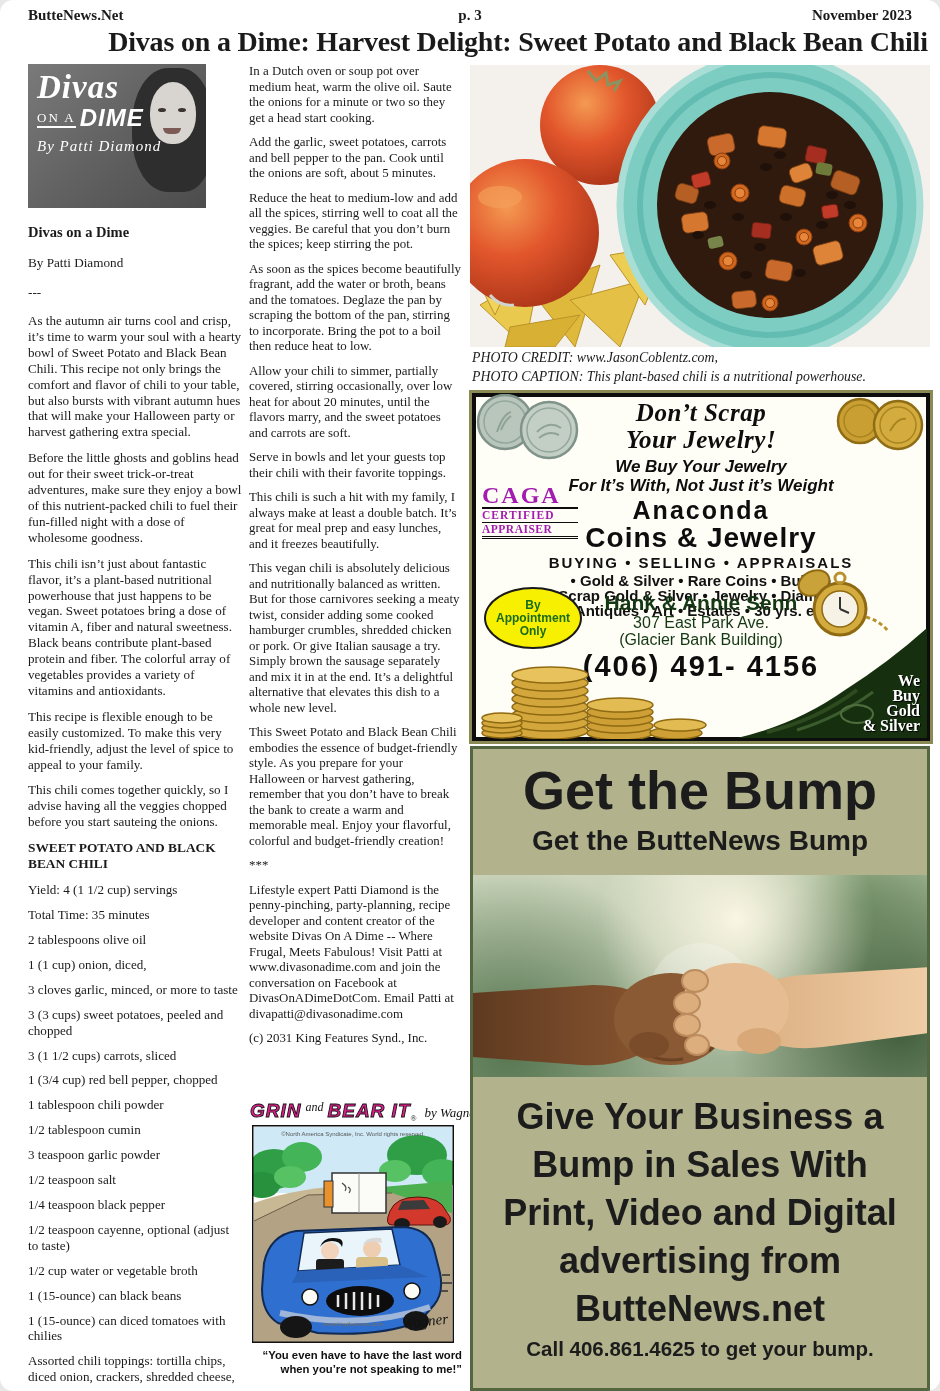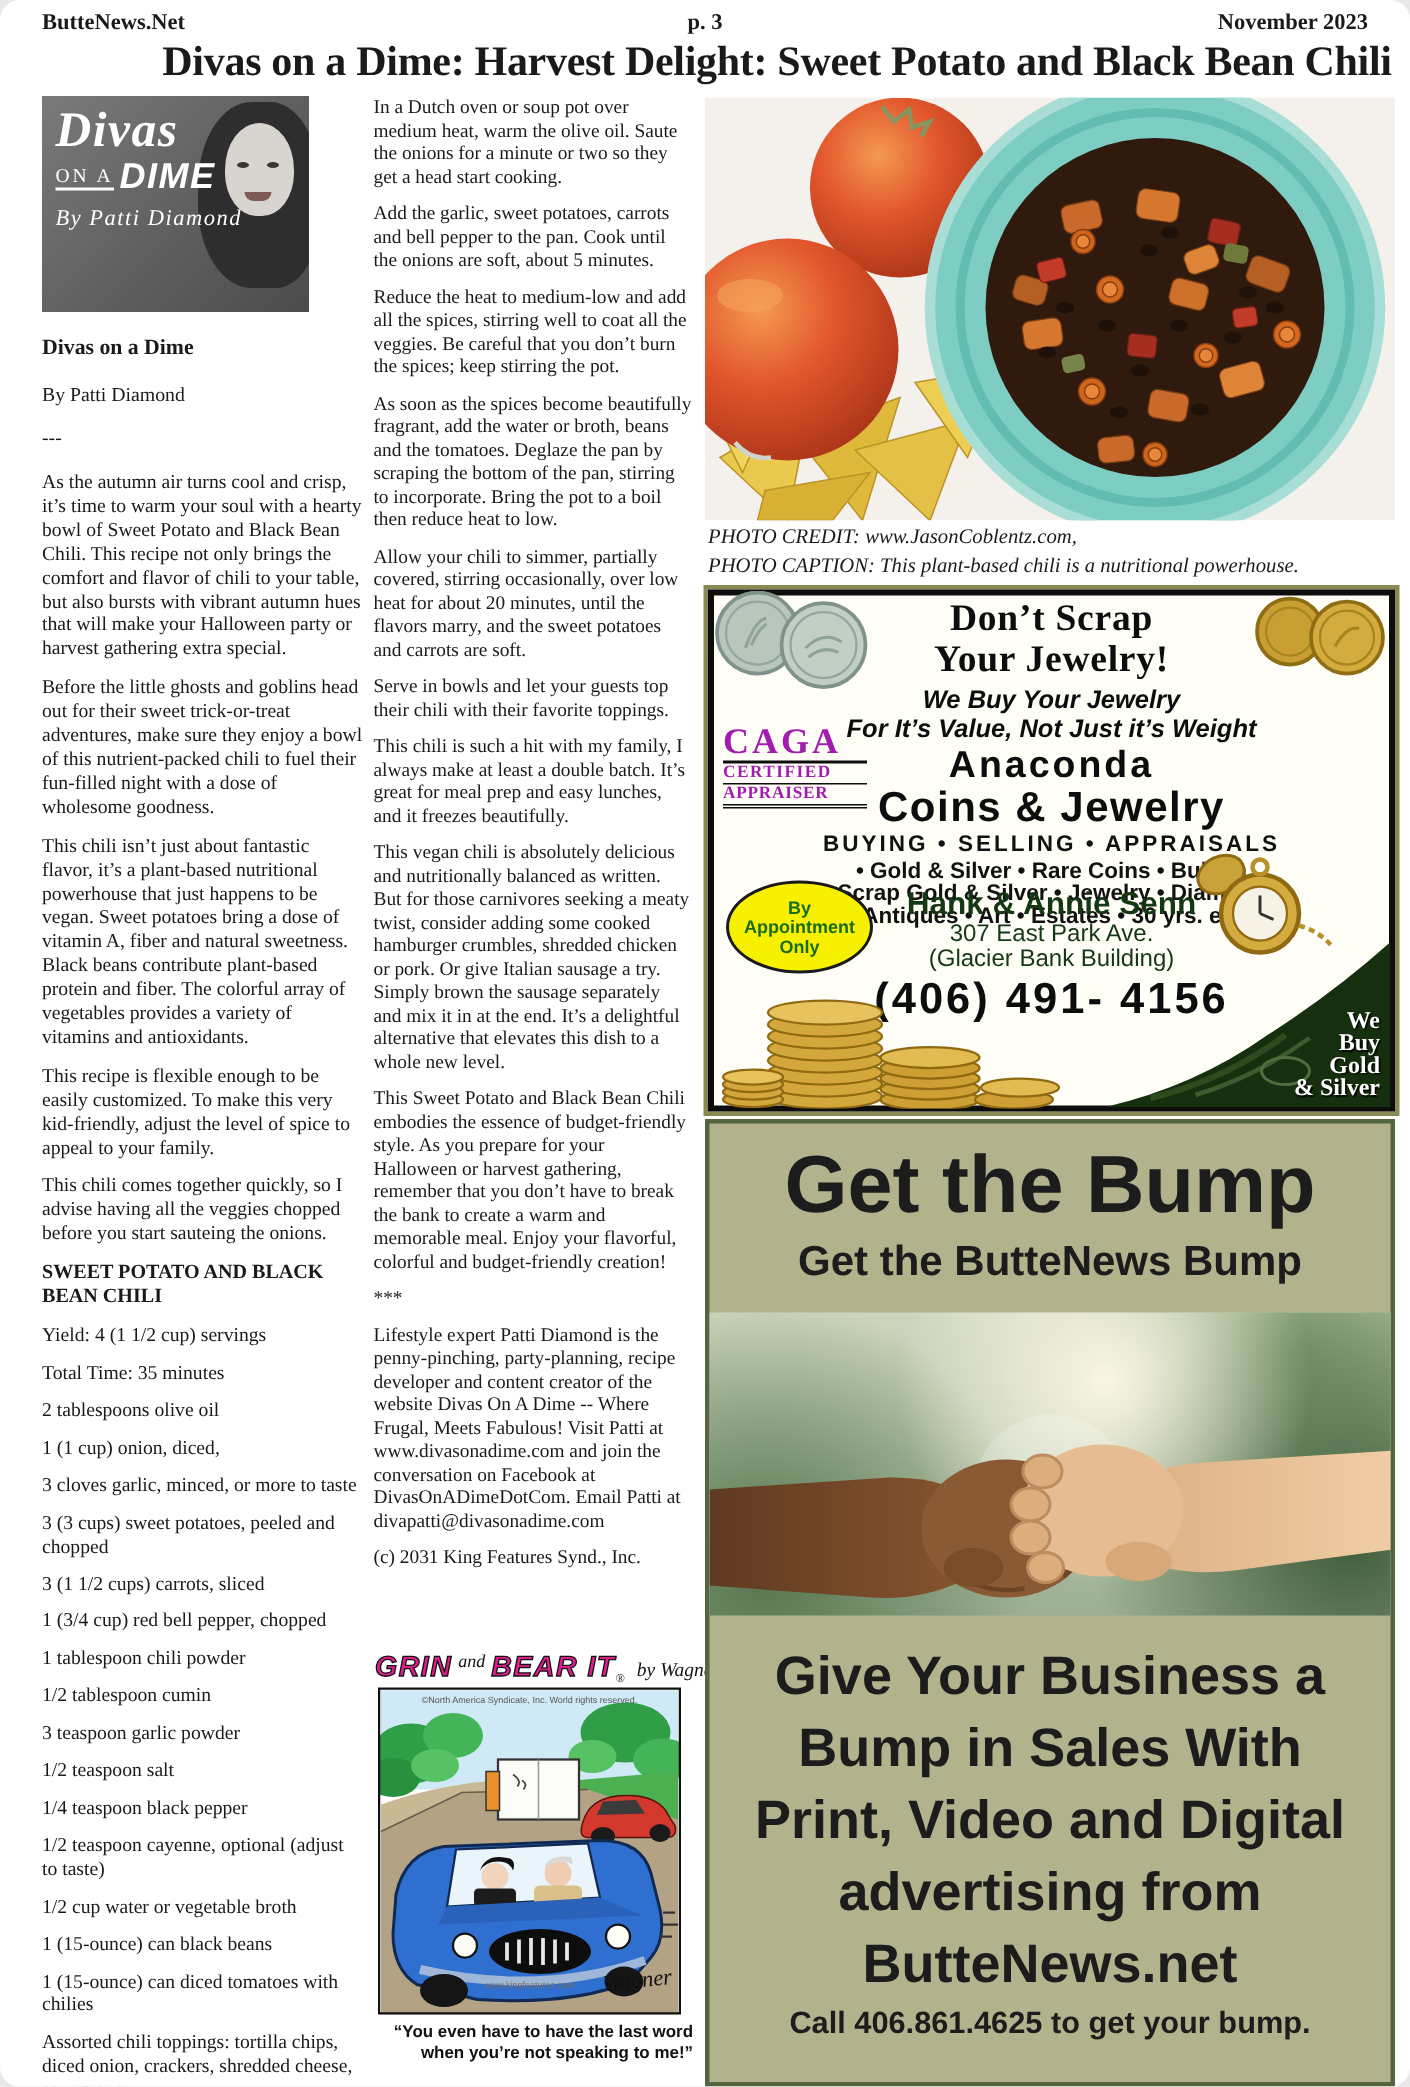--- a/index.html
+++ b/index.html
@@ -61,21 +61,21 @@
 
   
   .chili-photo{position:absolute;left:470px;top:65px;width:460px;height:282px;overflow:hidden;}
   .photo-credit{position:absolute;left:472px;top:349px;font-style:italic;font-size:13.8px;line-height:18px;}
   .photo-caption{position:absolute;left:472px;top:368px;font-style:italic;font-size:13.8px;line-height:18px;}
 
   
   .jewelry-ad{position:absolute;left:472px;top:393px;width:450px;height:340px;background:#fefdf6;
               border:4px solid #0d0d0d;box-shadow:0 0 0 3px #8a8a55;}
   .jw-abs{position:absolute;width:100%;text-align:center;color:#0d0d0d;}
-  .jw-h{font-weight:bold;font-size:25px;line-height:26px;letter-spacing:0.5px;}
+  .jw-h{font-weight:bold;font-size:25px;line-height:26px;letter-spacing:0.5px;font-style:italic;}
   .jw-h1{top:3px}.jw-h2{top:30px}
   .jw-s{font-family:"Liberation Sans",sans-serif;font-weight:bold;font-style:italic;font-size:17px;}
   .jw-s1{top:60px}.jw-s2{top:79px}
   .jw-anaconda{top:99px;font-family:"Liberation Sans",sans-serif;font-weight:bold;font-size:25px;letter-spacing:2px;}
   .jw-cj{top:125px;font-family:"Liberation Sans",sans-serif;font-weight:bold;font-size:28px;letter-spacing:1px;}
   .jw-svc{font-family:"Liberation Sans",sans-serif;font-weight:bold;color:#111;}
   .jw-svc1{top:157px;font-size:15px;letter-spacing:2px;}
   .jw-svc2{top:175px;font-size:15px;}
   .jw-svc3{top:190px;font-size:15px;}
   .jw-svc4{top:205px;font-size:15px;}
@@ -345,21 +345,21 @@
     <svg class="gold-coins" width="96" height="54" viewBox="0 0 96 54">
       <circle cx="28" cy="24" r="22" fill="#c99e33" stroke="#8f6d14" stroke-width="2.5"></circle>
       <circle cx="28" cy="24" r="16" fill="none" stroke="#a8851f" stroke-width="1.5"></circle>
       <circle cx="66" cy="28" r="24" fill="#d4ab3f" stroke="#8f6d14" stroke-width="2.5"></circle>
       <circle cx="66" cy="28" r="18" fill="none" stroke="#a8851f" stroke-width="1.5"></circle>
       <path d="M58 34 q8 -14 16 -12" stroke="#a8851f" stroke-width="2" fill="none"></path>
     </svg>
     <div class="jw-abs jw-h jw-h1">Don’t Scrap</div>
     <div class="jw-abs jw-h jw-h2">Your Jewelry!</div>
     <div class="jw-abs jw-s jw-s1">We Buy Your Jewelry</div>
-    <div class="jw-abs jw-s jw-s2">For It’s Value, Not Just it’s Weight</div>
+    <div class="jw-abs jw-s jw-s2">For It’s With, Not Just it’s Weight</div>
     <div class="caga">
       <div class="caga1">CAGA</div>
       <div class="caga2">CERTIFIED</div>
       <div class="caga3">APPRAISER</div>
     </div>
     <div class="jw-abs jw-anaconda">Anaconda</div>
     <div class="jw-abs jw-cj">Coins &amp; Jewelry</div>
     <div class="jw-abs jw-svc jw-svc1">BUYING • SELLING • APPRAISALS</div>
     <div class="jw-abs jw-svc jw-svc2">• Gold &amp; Silver • Rare Coins • Bullion</div>
     <div class="jw-abs jw-svc jw-svc3">• Scrap Gold &amp; Silver • Jewelry • Diamonds</div>

